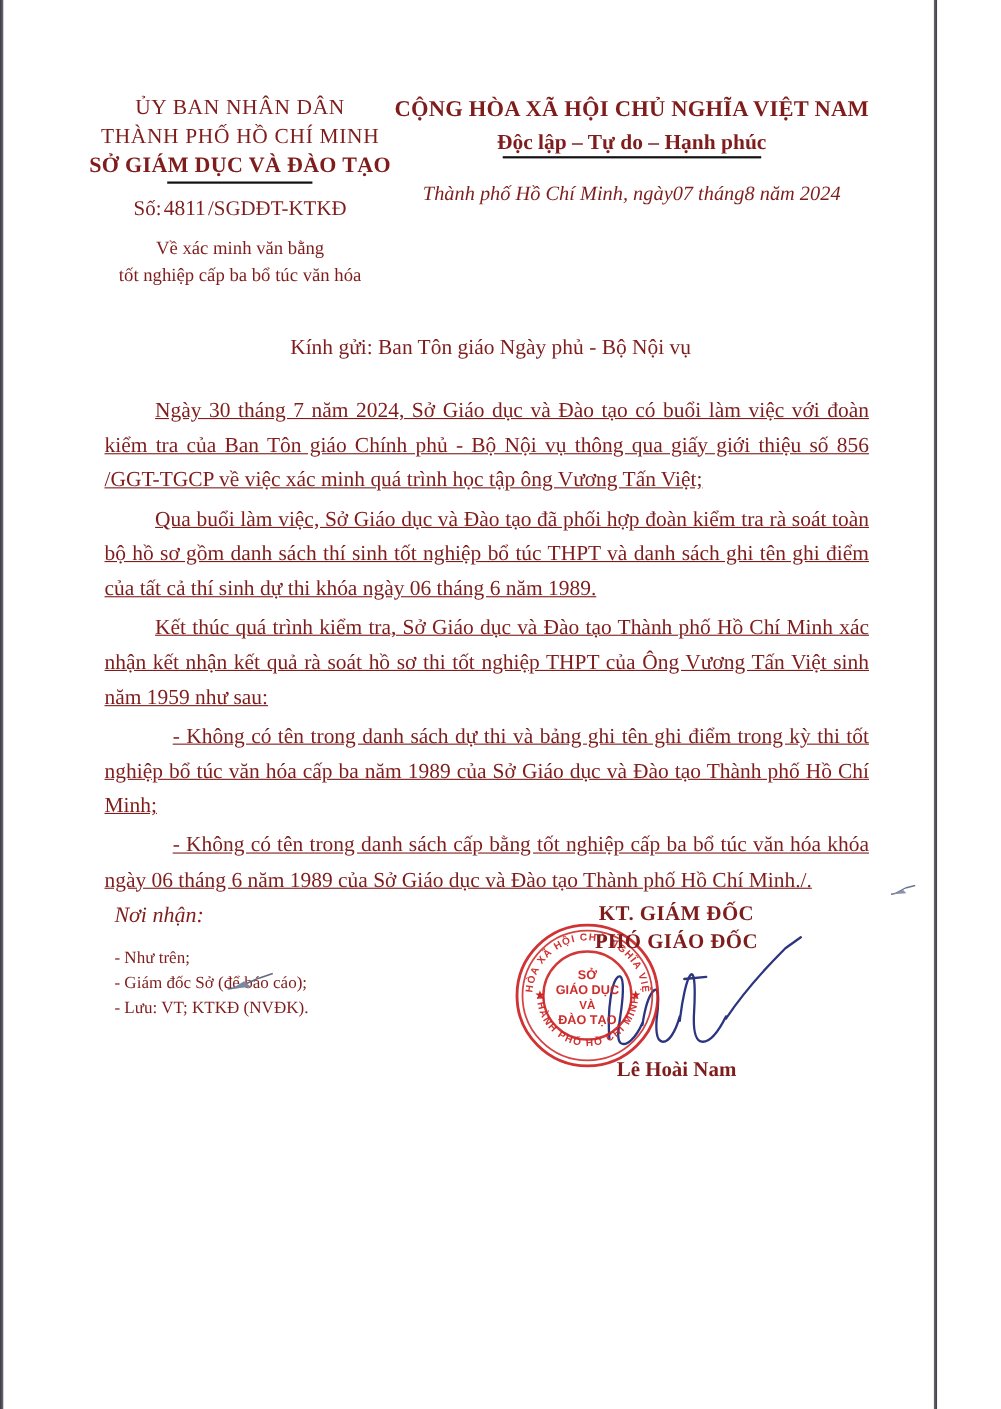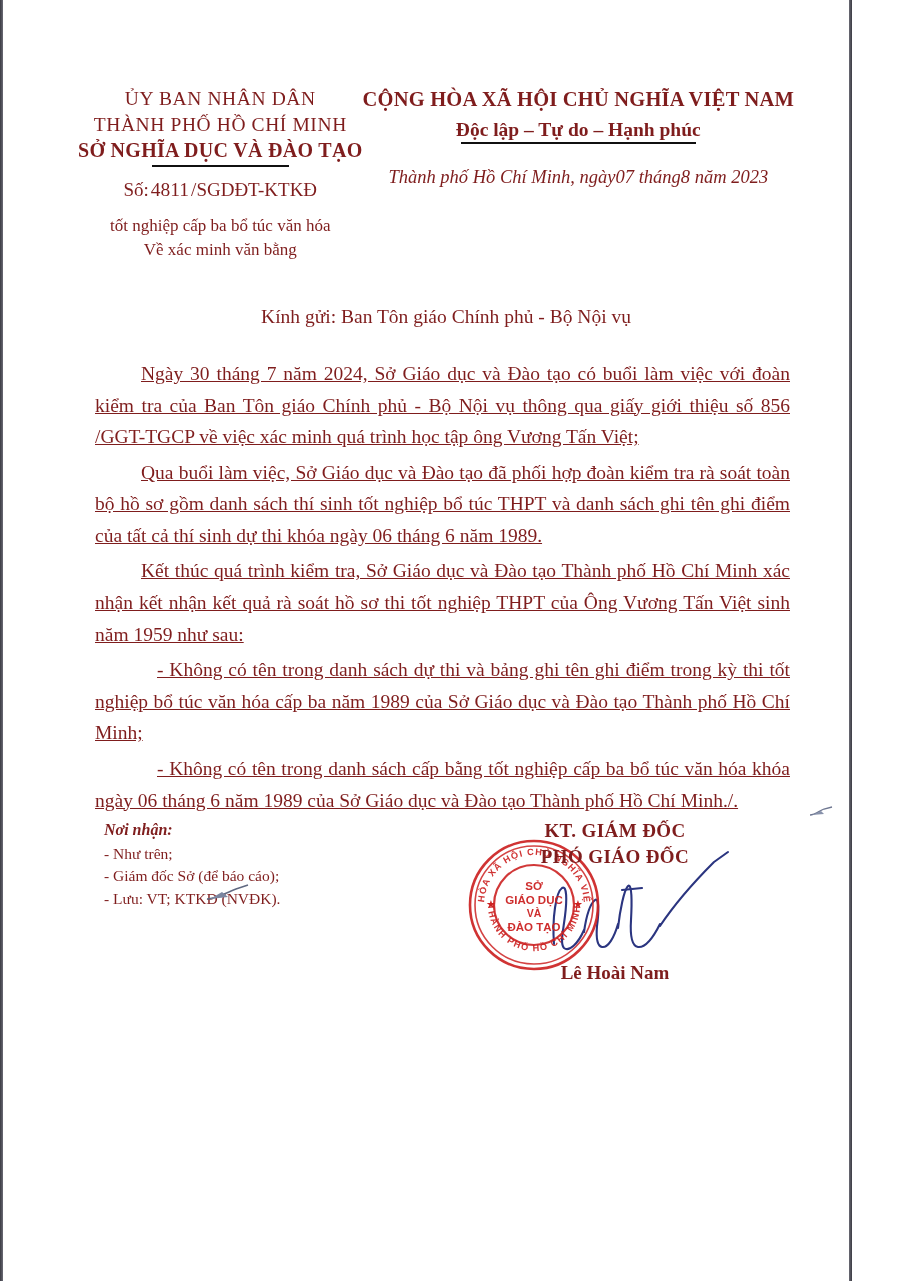--- a/index.html
+++ b/index.html
@@ -174,24 +174,24 @@
   }
 
   .recipients-block {
     position: absolute;
     left: 104px;
     top: 0;
     font-size: 15.5px;
     line-height: 1.47;
   }
   .recipients-title {
-    font-weight: bold;
+    font-weight: normal;
     font-style: italic;
-    font-size: 16px;
-    margin-bottom: 1px;
+    font-size: 20px;
+    margin-bottom: 13px;
   }
   .recipients-block .ritem { white-space: nowrap; }
 
   .recipients-mark {
     position: absolute;
     left: 206px;
     top: 66px;
     width: 44px;
     height: 18px;
   }
@@ -261,46 +261,46 @@
 
   <div class="scan-edge-left"></div>
   <div class="scan-edge-right"></div>
 
   <div class="header">
 
     <div class="header-left">
       <div class="org-line-1">ỦY BAN NHÂN DÂN</div>
       <div class="org-line-2">THÀNH PHỐ HỒ CHÍ MINH</div>
       <div class="org-line-3">
-        <span>SỞ NGHĨA DỤC VÀ ĐÀO TẠO</span>
+        <span>SỞ GIÁM DỤC VÀ ĐÀO TẠO</span>
         <span class="org-underline"></span>
       </div>
 
       <div class="doc-number">
         <span>Số:</span><span class="num">4811</span><span>/SGDĐT-KTKĐ</span>
       </div>
 
       <div class="subject">
+        <div>Về xác minh văn bằng</div>
         <div>tốt nghiệp cấp ba bổ túc văn hóa</div>
-        <div>Về xác minh văn bằng</div>
       </div>
     </div>
 
     <div class="header-right">
       <div class="national-title">CỘNG HÒA XÃ HỘI CHỦ NGHĨA VIỆT NAM</div>
       <div class="motto">
         <span>Độc lập – Tự do – Hạnh phúc</span>
         <span class="motto-underline"></span>
       </div>
-      <div class="place-date">Thành phố Hồ Chí Minh, ngày07 tháng8  năm 2023</div>
-    </div>
-
-  </div>
-
-  <div class="recipient">Kính gửi: Ban Tôn giáo Chính phủ - Bộ Nội vụ</div>
+      <div class="place-date">Thành phố Hồ Chí Minh, ngày07 tháng8  năm 2024</div>
+    </div>
+
+  </div>
+
+  <div class="recipient">Kính gửi: Ban Tôn giáo Ngày phủ - Bộ Nội vụ</div>
 
   <div class="body-text">
     <p>Ngày 30 tháng 7 năm 2024, Sở Giáo dục và Đào tạo có buổi làm việc với đoàn kiểm tra của Ban Tôn giáo Chính phủ - Bộ Nội vụ thông qua giấy giới thiệu số 856 /GGT-TGCP về việc xác minh quá trình học tập ông Vương Tấn Việt;</p>
     <p>Qua buổi làm việc, Sở Giáo dục và Đào tạo đã phối hợp đoàn kiểm tra rà soát toàn bộ hồ sơ gồm danh sách thí sinh tốt nghiệp bổ túc THPT và danh sách ghi tên ghi điểm của tất cả thí sinh dự thi khóa ngày 06 tháng 6 năm 1989.</p>
     <p>Kết thúc quá trình kiểm tra, Sở Giáo dục và Đào tạo Thành phố Hồ Chí Minh xác nhận kết nhận kết quả rà soát hồ sơ thi tốt nghiệp THPT của Ông Vương Tấn Việt sinh năm 1959 như sau:</p>
     <p class="bullet">- Không có tên trong danh sách dự thi và bảng ghi tên ghi điểm trong kỳ thi tốt nghiệp bổ túc văn hóa cấp ba năm 1989 của Sở Giáo dục và Đào tạo Thành phố Hồ Chí Minh;</p>
     <p class="bullet"><span>- Không có tên trong danh sách cấp bằng tốt nghiệp cấp ba bổ túc văn hóa khóa ngày 06 tháng 6 năm 1989 của Sở Giáo dục và Đào tạo Thành phố Hồ Chí Minh./.</span><span class="doc-end-mark"><svg width="26" height="12" viewBox="0 0 26 12">
             <path d="M2 9 C7 9, 11 5, 16 3 L24 1" stroke="#6d7690" stroke-width="1.3" fill="none"></path>
             <path d="M4 9 L16 8 L13 5 Z" fill="#8892ab"></path>
           </svg></span></p>

